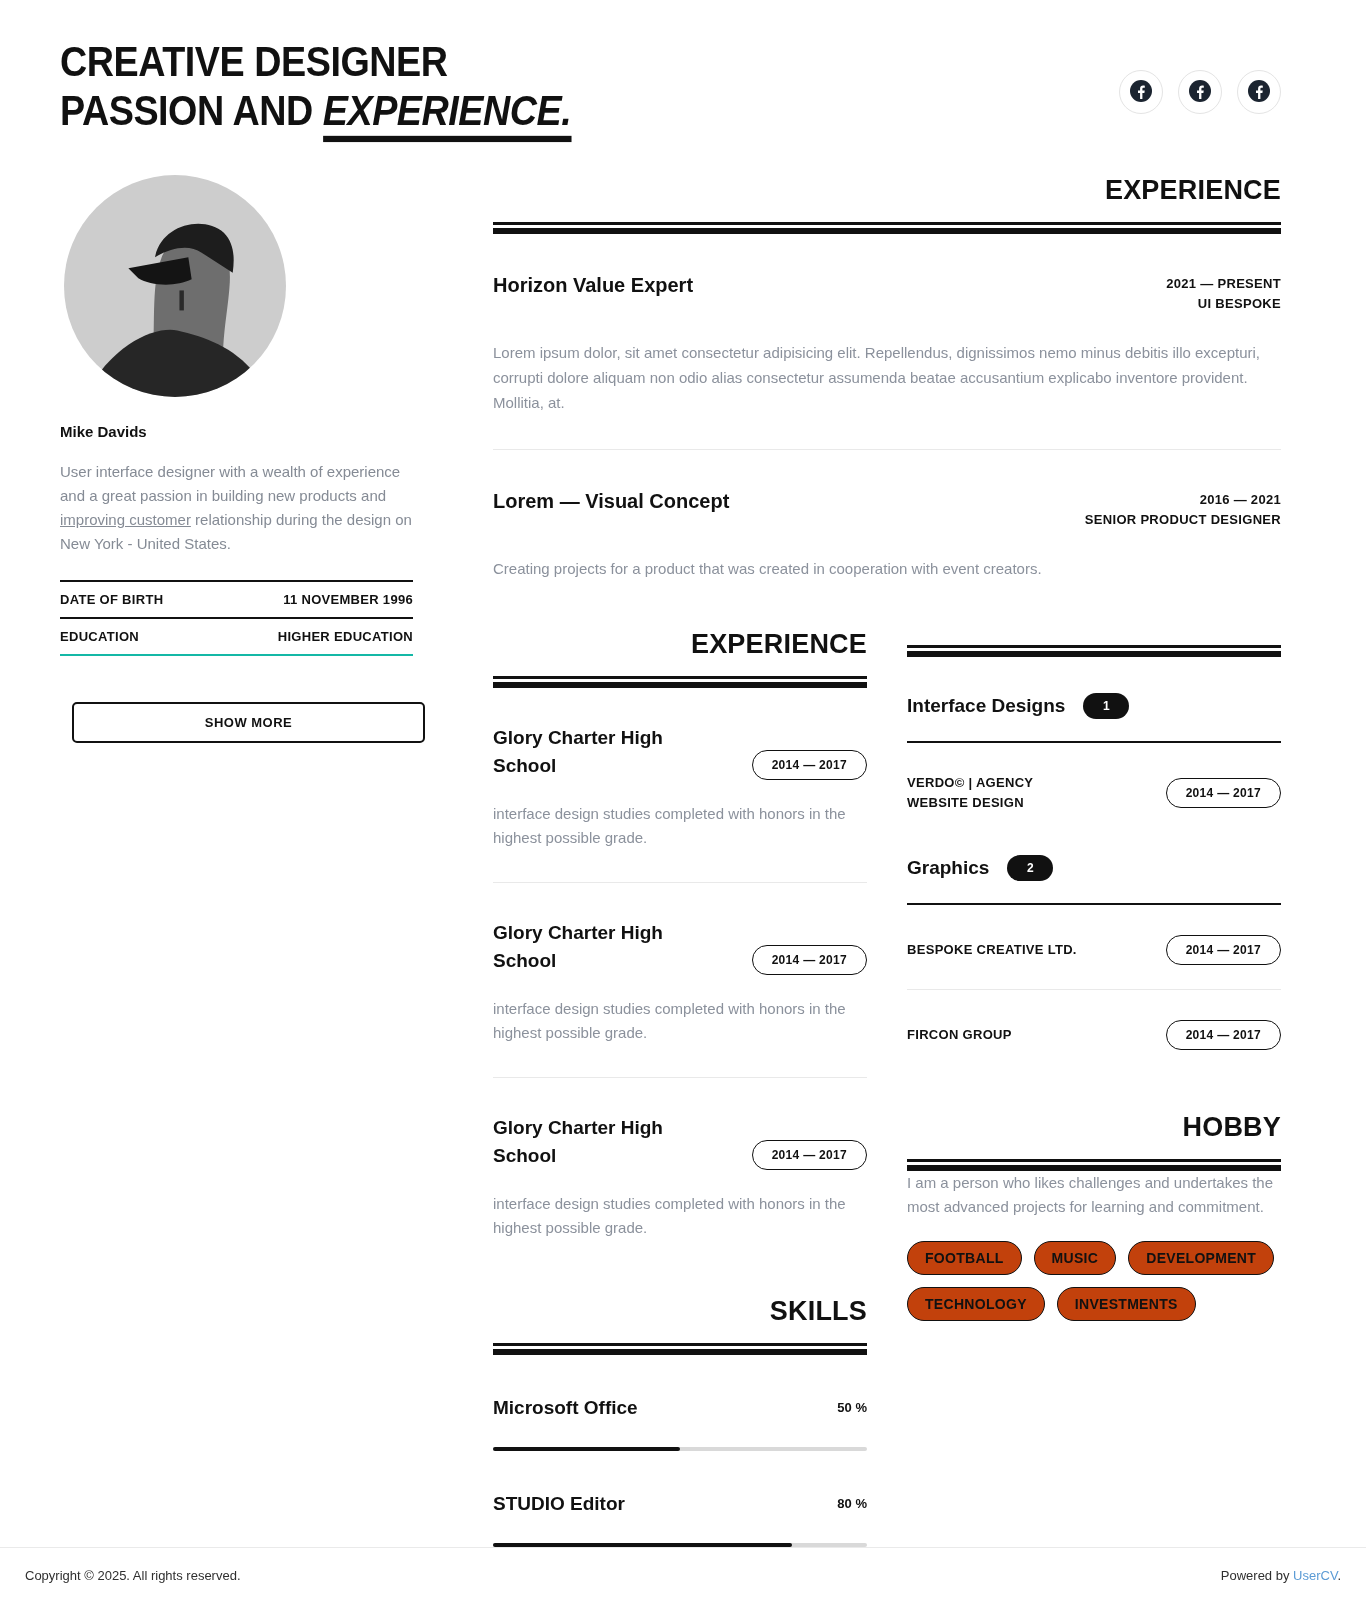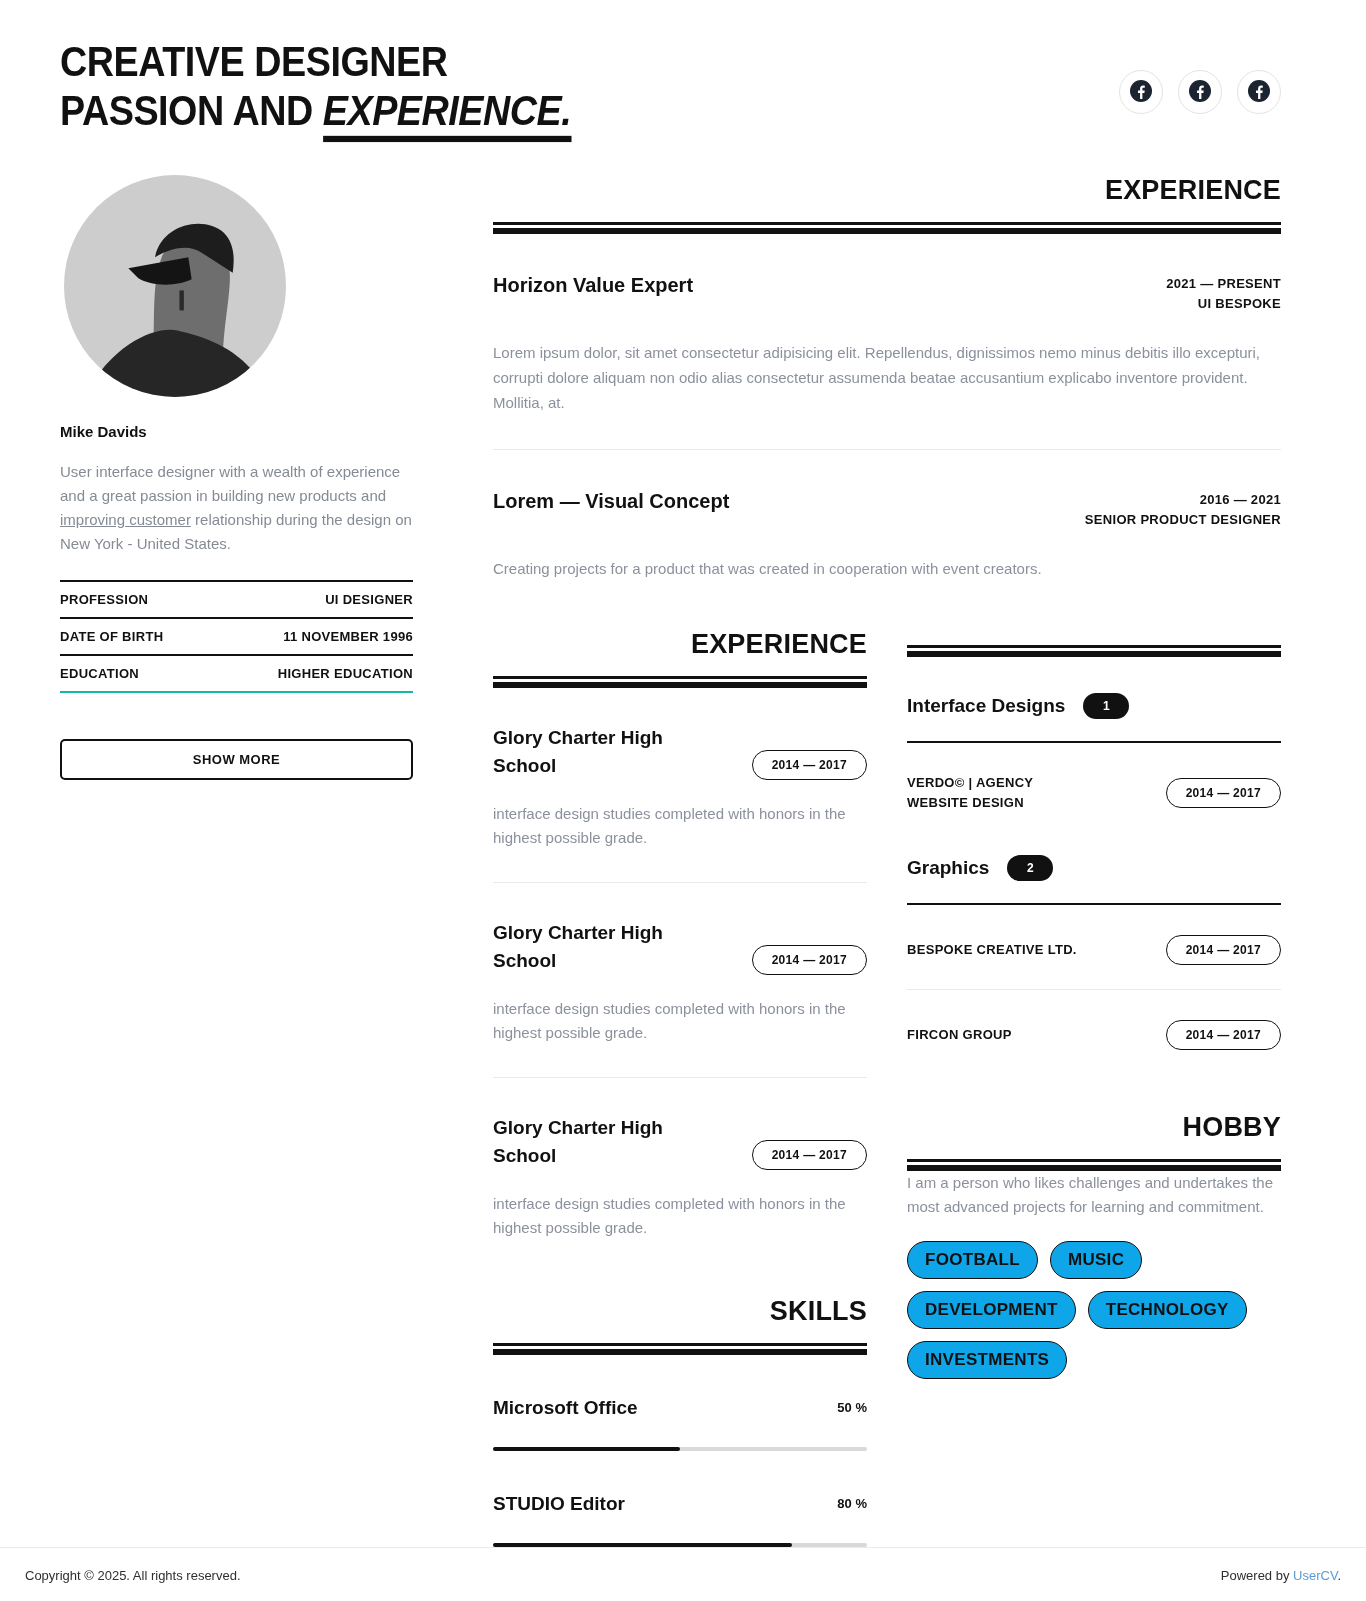--- a/index.html
+++ b/index.html
@@ -21,21 +21,21 @@
 
   
   .avatar-wrap { width:222px; height:222px; border-radius:50%; overflow:hidden; margin:0 0 26px 4px; }
   .avatar-wrap svg { display:block; width:100%; height:100%; }
   .person-name { font-size:15px; font-weight:700; margin-bottom:20px; color:#111; }
   .bio { font-size:15px; line-height:24px; color:#858b95; margin-bottom:24px; }
   .bio a { color:#858b95; text-decoration:underline; }
   .detail-row { display:flex; justify-content:space-between; align-items:center; border-top:2px solid #111; padding:10px 0; }
   .detail-row:last-of-type { border-bottom:2px solid #14b8a6; }
   .detail-label, .detail-value { font-size:13px; font-weight:700; letter-spacing:.3px; color:#111; }
-  .show-more { display:block; width:100%; margin-top:46px; padding:11px 0; text-align:center; background:#fff; border:2px solid #111; border-radius:5px; font-size:13px; font-weight:700; letter-spacing:.5px; font-family:inherit; color:#111; cursor:pointer; }
+  .show-more { display:block; width:100%; margin-top:46px; padding:11px 0; text-align:center; background:#fff; border:2px solid #111; border-radius:5px; font-size:13px; font-weight:700; letter-spacing:.5px; font-family:inherit; color:#111; cursor:pointer;margin-left:12px; }
 
   
   .sec-head { text-align:right; font-size:27px; font-weight:800; letter-spacing:.2px; color:#111; }
   .dbl { margin-top:16px; border-top:3px solid #111; }
   .dbl::after { content:""; display:block; height:6px; background:#111; margin-top:3px; }
 
   
   .xp-entry { display:flex; justify-content:space-between; align-items:flex-start; margin-top:40px; }
   .xp-title { font-size:20px; font-weight:700; color:#111; }
   .xp-meta { text-align:right; }
@@ -70,21 +70,21 @@
   .badge { background:#111; color:#fff; border-radius:999px; min-width:46px; height:26px; display:inline-flex; align-items:center; justify-content:center; font-size:12px; font-weight:700; }
   .award-rule { border-top:2px solid #111; margin-top:22px; }
   .award-item { display:flex; justify-content:space-between; align-items:center; gap:14px; padding:30px 0 6px; }
   .award-name { font-size:13px; font-weight:700; letter-spacing:.3px; line-height:20px; color:#111; text-transform:uppercase; }
   .award-sep { border-top:1px solid #e9e9e9; margin-top:18px; }
 
   
   .hobby-block { margin-top:56px; }
   .hobby-text { font-size:15px; line-height:24px; color:#8b919c; }
   .tags { display:flex; flex-wrap:wrap; gap:12px; margin-top:22px; }
-  .tag { border:1.5px solid #111; border-radius:999px; padding:8px 17px; font-size:17px; font-weight:700; letter-spacing:.3px; color:#111; background:#0ea5e9; cursor:pointer; }
+  .tag { border:1.5px solid #111; border-radius:999px; padding:8px 17px; font-size:14px; font-weight:700; letter-spacing:.3px; color:#111; background:#c2410c; cursor:pointer; }
 
   
   .footer { margin-top:auto; border-top:1px solid #eaeaea; display:flex; justify-content:space-between; align-items:center; padding:20px 25px 26px; font-size:13px; color:#2f2f2f; }
   .footer a { color:#5b9bd5; text-decoration:none; }
 </style>
 </head>
 <body>
 
 <div class="page">
 
@@ -131,24 +131,20 @@
           <path d="M82 74 C88 44 126 36 144 52 C153 61 154 74 152 88 L124 70 C112 62 96 66 82 74 Z" fill="#1d1d1d"></path>
           <path d="M58 84 L112 74 L115 94 C101 101 78 100 67 93 Z" fill="#141414"></path>
           <rect x="104" y="104" width="4" height="18" fill="#2a2a2a"></rect>
           <path d="M18 200 C44 150 84 136 102 140 C132 147 164 158 186 200 Z" fill="#262626"></path>
         </svg>
       </div>
       <h3 class="person-name">Mike Davids</h3>
       <p class="bio"><span>User interface designer with a wealth of experience and a great passion in building new products and </span><a href="#">improving customer</a><span> relationship during the design on New York - United States.</span></p>
 
       <div class="detail-row">
-        <span class="detail-label">PROFESSION</span>
-        <span class="detail-value">UI DESIGNER</span>
-      </div>
-      <div class="detail-row">
         <span class="detail-label">DATE OF BIRTH</span>
         <span class="detail-value">11 NOVEMBER 1996</span>
       </div>
       <div class="detail-row">
         <span class="detail-label">EDUCATION</span>
         <span class="detail-value">HIGHER EDUCATION</span>
       </div>
 
       <button class="show-more">SHOW MORE</button>
     </aside>

